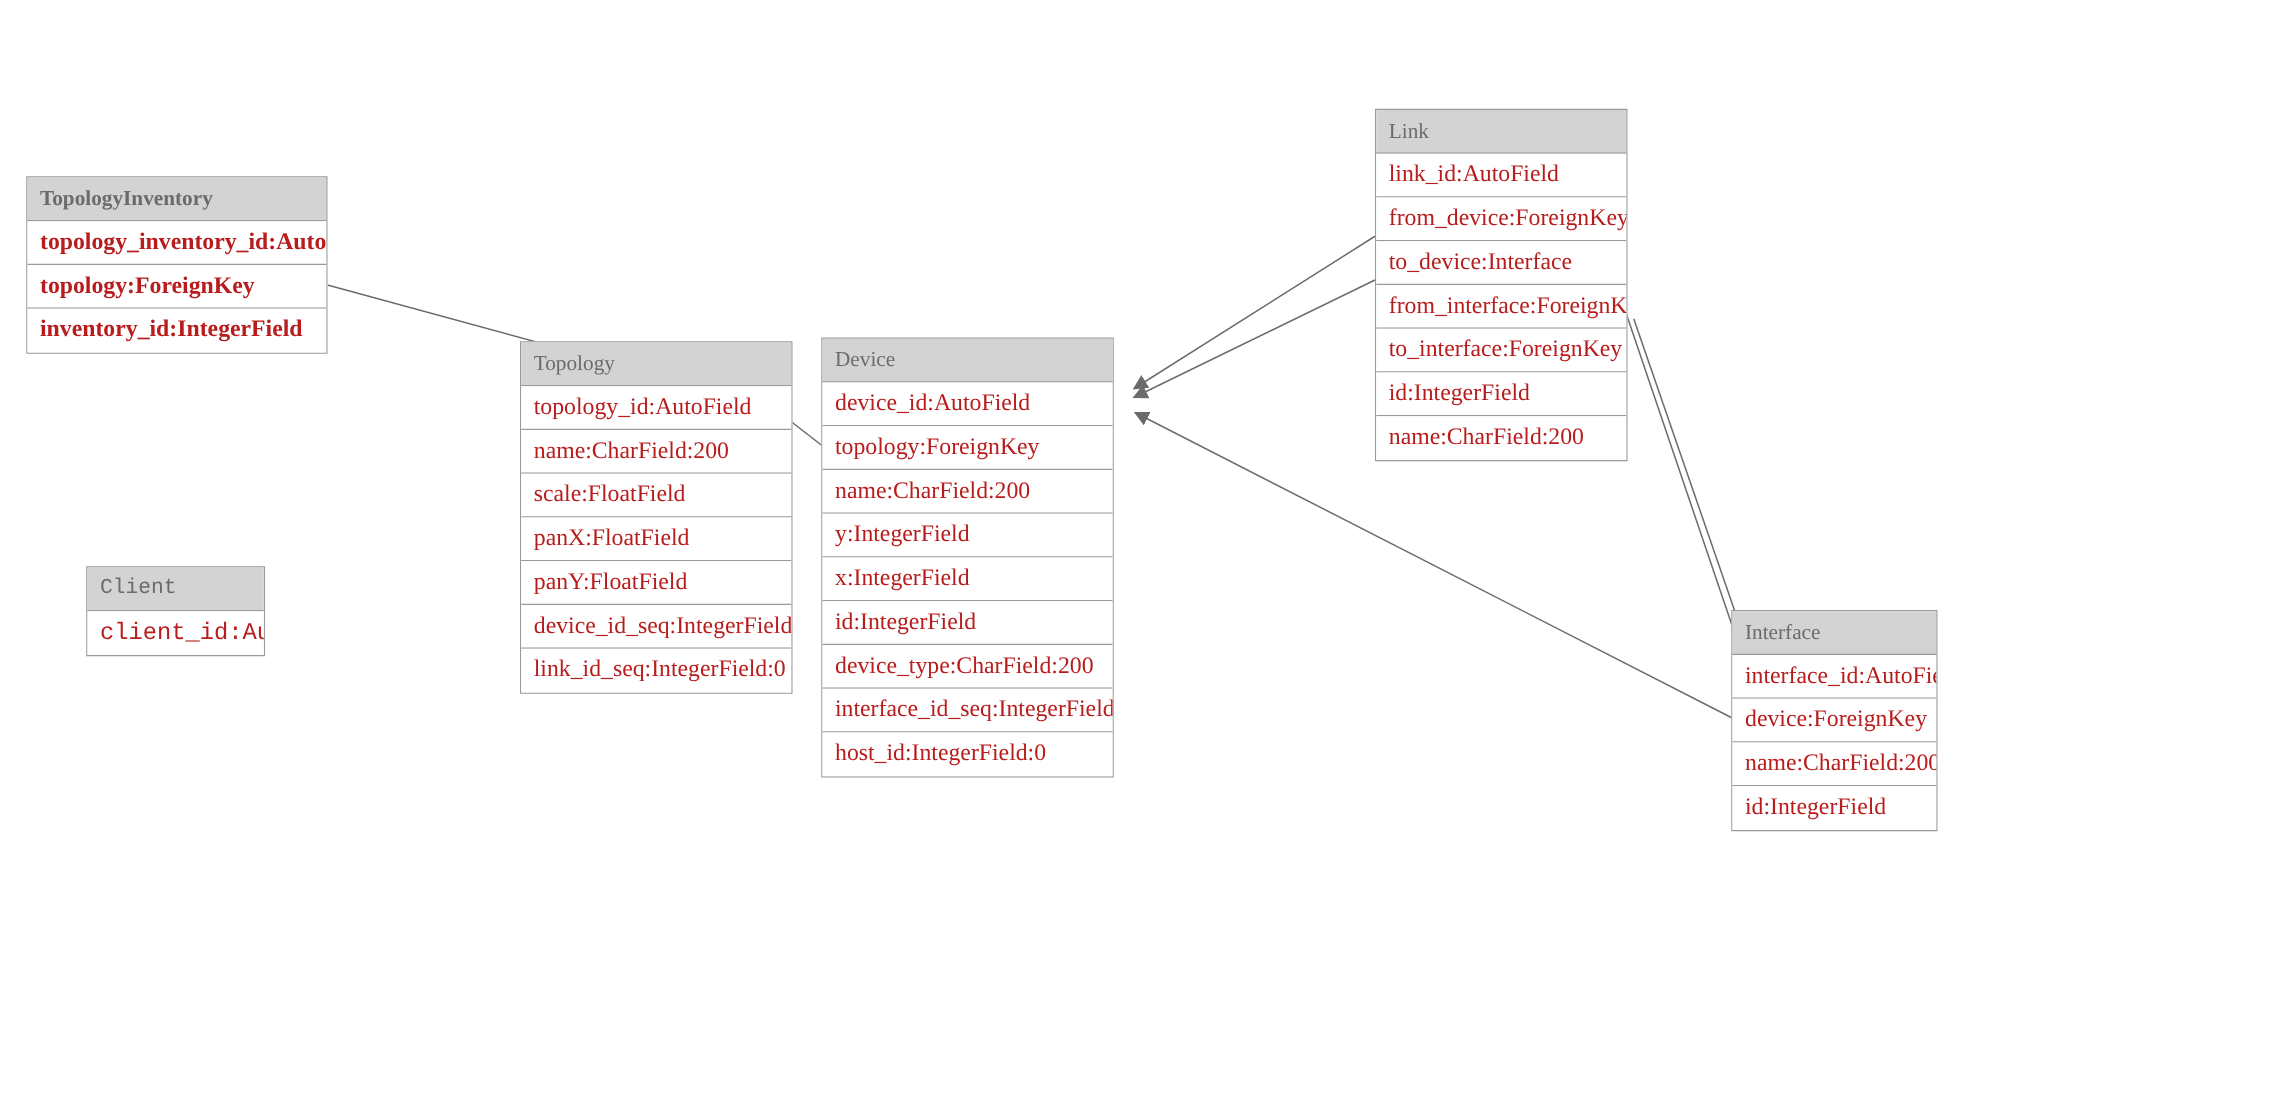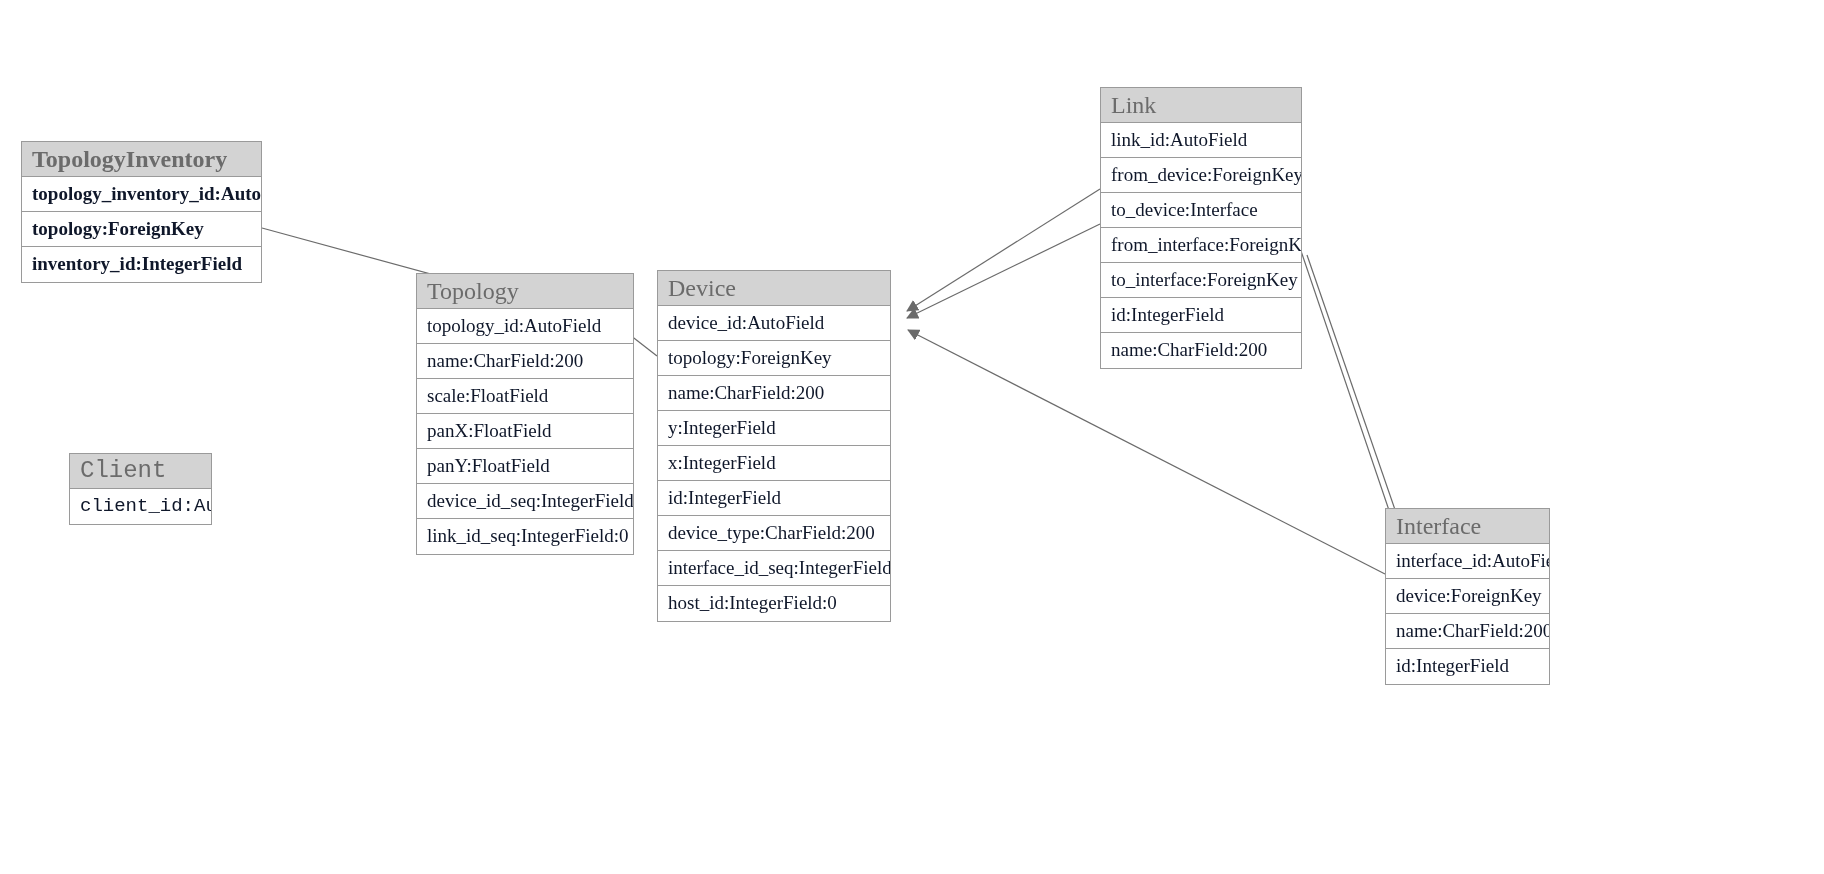--- a/index.html
+++ b/index.html
@@ -33,33 +33,33 @@
     position: absolute;
     box-sizing: border-box;
     border: 1px solid #9a9a9a;
     background: #ffffff;
   }
   .entity-header {
     box-sizing: border-box;
     background: #d3d3d3;
     border-bottom: 1px solid #9a9a9a;
     color: #6b6b6b;
-    font-size: 24px;
+    font-size: 17px;
     line-height: 34px;
     height: 35px;
     padding: 0 0 12px 10px;
     white-space: nowrap;
     overflow: hidden;
   }
   .entity-row {
     box-sizing: border-box;
     height: 35px;
     line-height: 34px;
     border-bottom: 1px solid #9a9a9a;
-    color: #0f172a;
+    color: #b91c1c;
     font-size: 19px;
     padding: 0 0 0 10px;
     white-space: nowrap;
     overflow: hidden;
     background: #ffffff;
   }
   .entity-row.last {
     border-bottom: none;
   }
 </style>
@@ -140,21 +140,21 @@
       <div class="entity" style="left: 1100px; top: 87px; width: 202px;">
         <div class="entity-header">Link</div>
         <div class="entity-row">link_id:AutoField</div>
         <div class="entity-row">from_device:ForeignKey</div>
         <div class="entity-row">to_device:Interface</div>
         <div class="entity-row">from_interface:ForeignKey</div>
         <div class="entity-row">to_interface:ForeignKey</div>
         <div class="entity-row">id:IntegerField</div>
         <div class="entity-row last">name:CharField:200</div>
       </div>
-      <div class="entity" style="left: 1385px; top: 488px; width: 165px; margin-top: 20px;">
+      <div class="entity" style="left: 1385px; top: 488px; width: 165px;">
         <div class="entity-header">Interface</div>
         <div class="entity-row">interface_id:AutoField</div>
         <div class="entity-row">device:ForeignKey</div>
         <div class="entity-row">name:CharField:200</div>
         <div class="entity-row last">id:IntegerField</div>
       </div>
     </div>
 
 </div>
 

